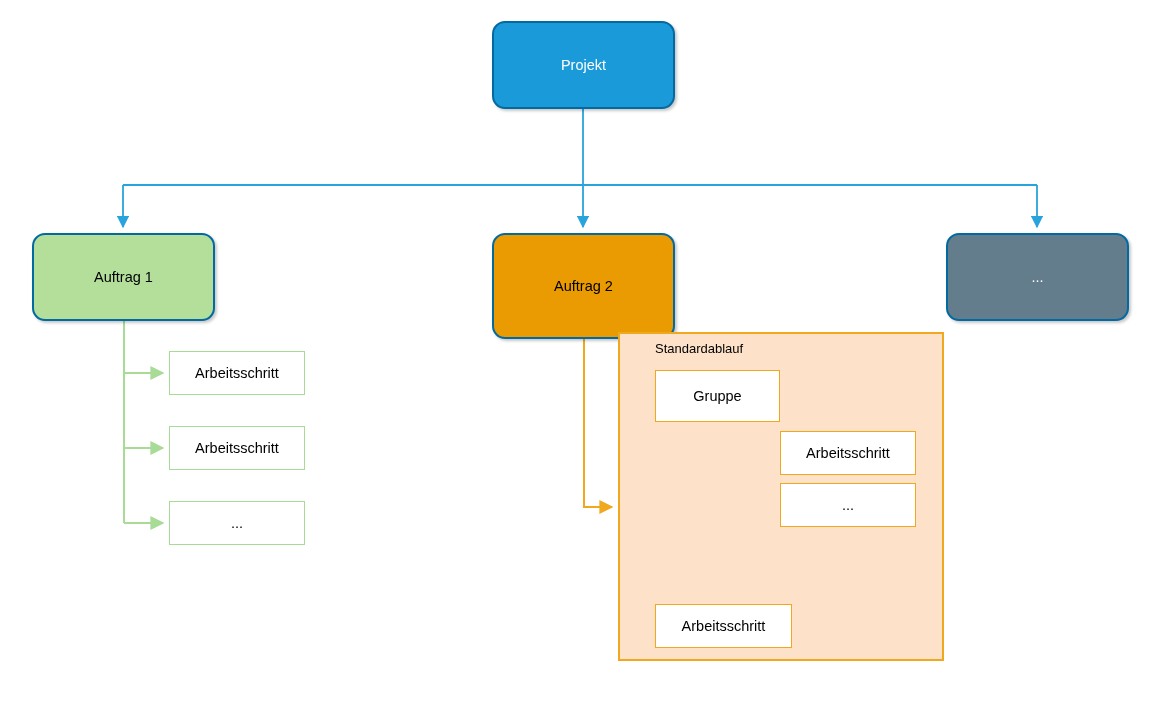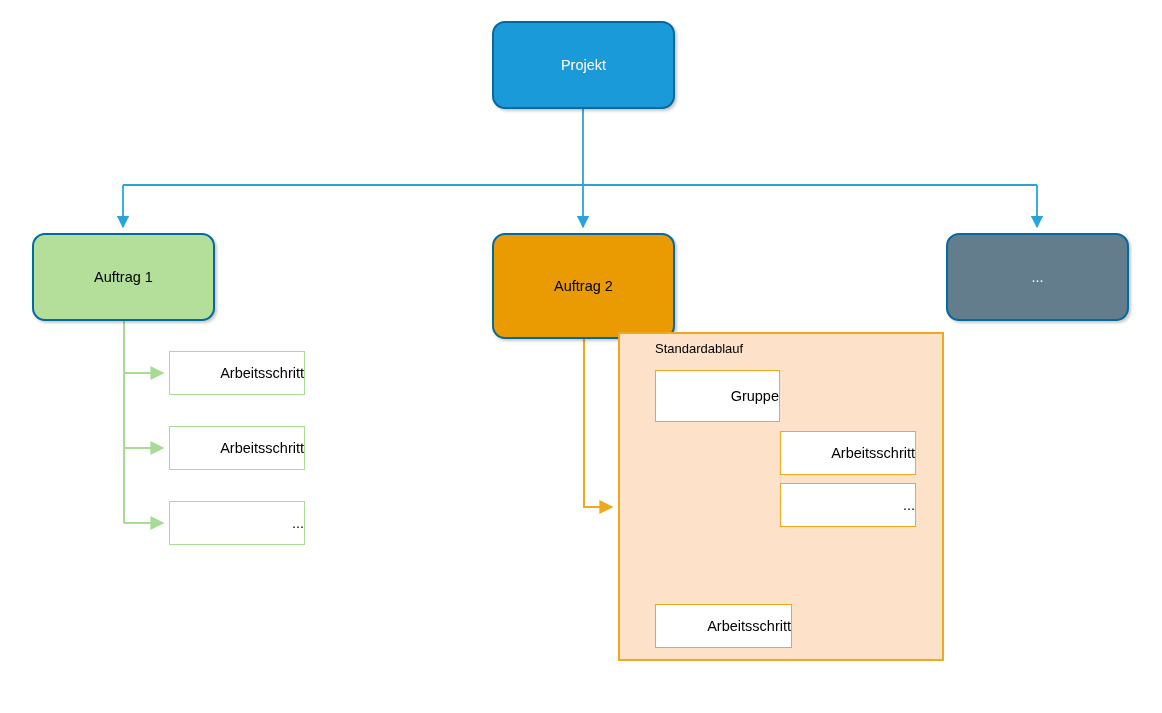--- a/index.html
+++ b/index.html
@@ -61,21 +61,20 @@
   }
   .n-more {
     background: #647d8c;
     color: #ffffff;
   }
 
   
   .leaf {
     background: #ffffff;
     box-sizing: border-box;
-    justify-content: flex-end;
   }
   .leaf-green {
     border: 1.6px solid #a8dc96;
   }
   .leaf-orange {
     border: 1.6px solid #f0a81e;
   }
 
   
   .group-box {

